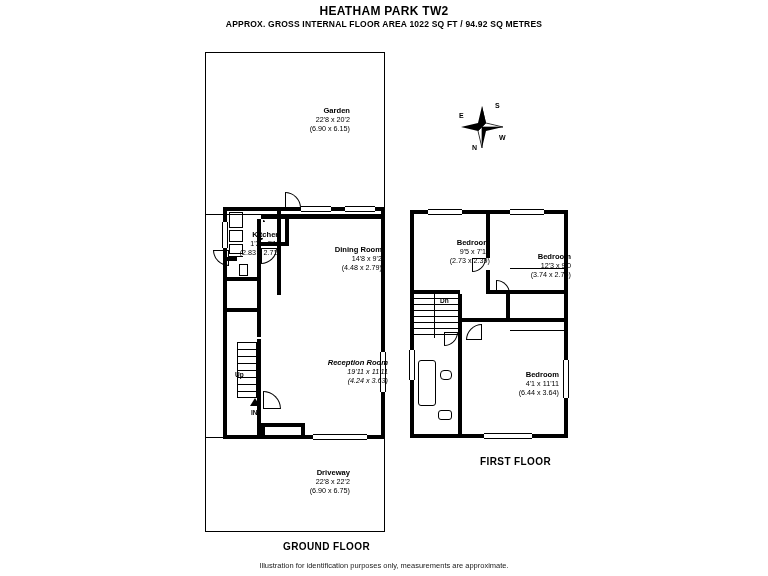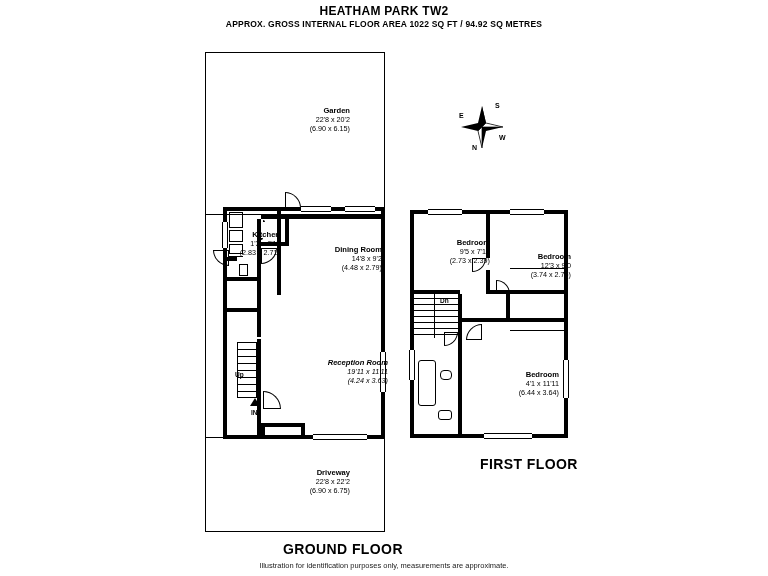--- a/index.html
+++ b/index.html
@@ -19,21 +19,21 @@
   .subtitle{
     position:absolute;left:0;right:0;top:19px;
     text-align:center;
     font-size:8.5px;font-weight:bold;letter-spacing:.2px;
   }
   .footnote{
     position:absolute;left:0;right:0;bottom:6px;
     text-align:center;font-size:7.5px;color:#222;
   }
   .floorlabel{
-    position:absolute;font-size:14px;font-weight:bold;letter-spacing:.4px;padding-left:30px;
+    position:absolute;font-size:10px;font-weight:bold;letter-spacing:.4px;padding-left:30px;
   }
   .roomlabel{
     position:absolute;text-align:right;font-size:7.2px;line-height:1.25;
   }
   .roomlabel b{font-size:7.6px;}
   
   .plan{position:absolute;}
   .wall{position:absolute;background:#000;}
   .thin{position:absolute;background:#000;}
   .outline-thin{position:absolute;border:1px solid #000;box-sizing:border-box;}

